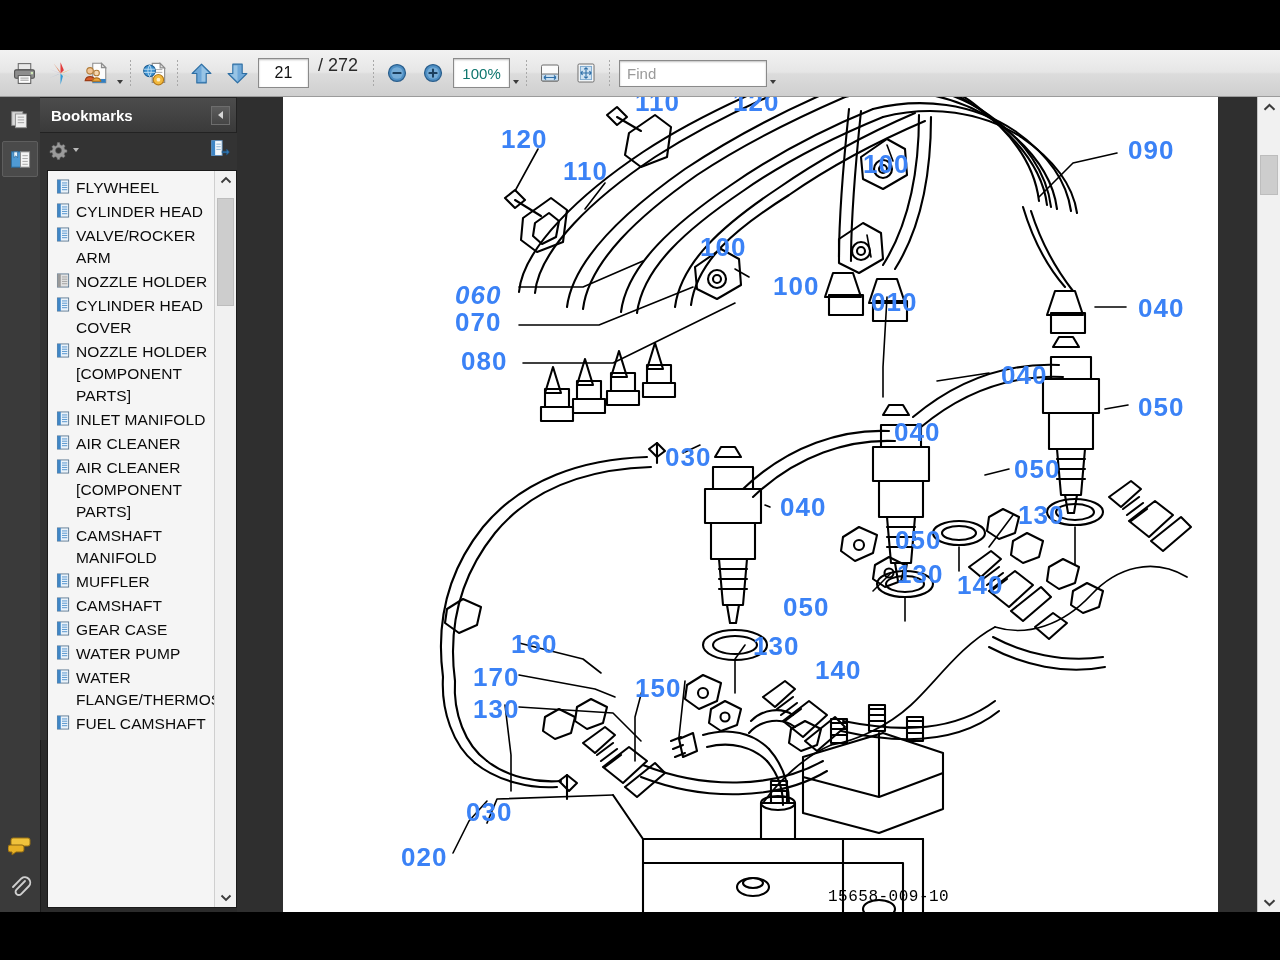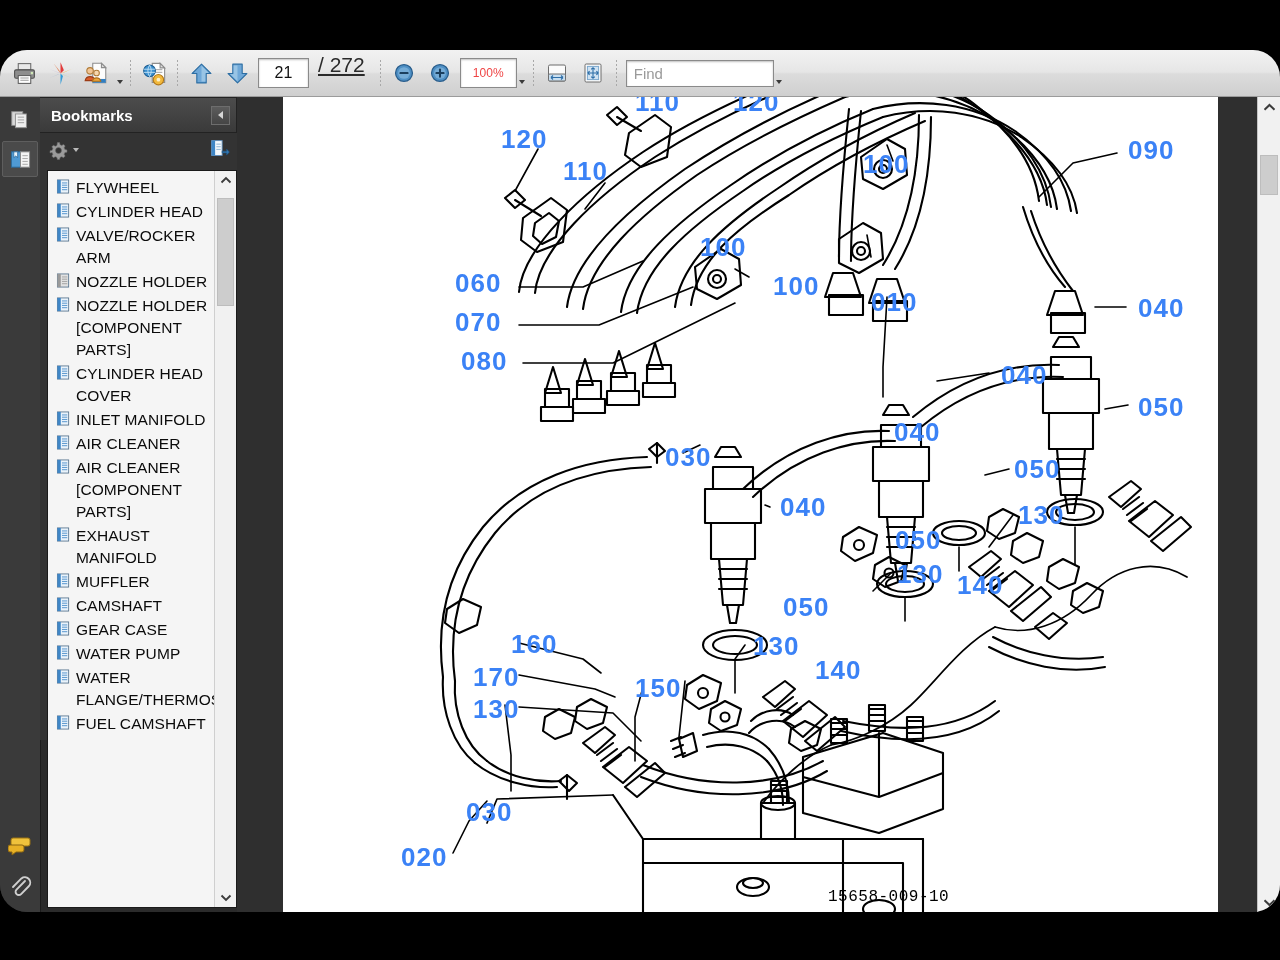--- a/index.html
+++ b/index.html
@@ -1,33 +1,33 @@
 <!DOCTYPE html>
 <html><head>
 <meta charset="utf-8">
 <style>
   html,body{margin:0;padding:0;background:#000;}
   body{width:1280px;height:960px;overflow:hidden;font-family:"Liberation Sans",sans-serif;}
 
-  #app{position:absolute;left:0;top:50px;width:1280px;height:862px;background:#2b2b2b;overflow:hidden;border-radius:27px;}
+  #app{position:absolute;left:0;top:50px;width:1280px;height:862px;background:#2b2b2b;overflow:hidden;}
 
   
   .toolbar{position:absolute;left:0;top:0;width:1280px;height:47px;
     background:linear-gradient(180deg,#f2f2f2 0%,#e6e6e6 48%,#dcdcdc 52%,#cfcfcf 100%);
     border-bottom:1px solid #9b9b9b;display:flex;align-items:center;padding-left:6px;box-sizing:border-box;}
   .tb-btn{width:34px;height:34px;display:flex;align-items:center;justify-content:center;border:1px solid transparent;border-radius:3px;}
   .tb-sep{width:1px;height:26px;margin:0 5px;background:repeating-linear-gradient(180deg,#a8a8a8 0 2px,transparent 2px 4px);}
   .tb-caret{width:11px;height:30px;display:flex;align-items:flex-end;justify-content:center;padding-bottom:9px;}
   .tb-caret i{display:block;width:0;height:0;border-left:3.5px solid transparent;border-right:3.5px solid transparent;border-top:4px solid #3a3a3a;}
 
   .pagebox{width:49px;height:28px;background:#fff;border:1px solid #8a8a8a;box-shadow:inset 0 1px 2px rgba(0,0,0,.25);
     display:flex;align-items:center;justify-content:center;font-size:16px;color:#111;margin:0 3px;}
-  .pagetot{font-size:21px;color:#2a2a2a;margin:0 10px 16px 6px;white-space:nowrap;text-decoration:underline;}
+  .pagetot{font-size:18px;color:#2a2a2a;margin:0 10px 16px 6px;white-space:nowrap;}
   .zoombox{width:55px;height:28px;background:#fff;border:1px solid #8a8a8a;box-shadow:inset 0 1px 2px rgba(0,0,0,.25);
-    display:flex;align-items:center;justify-content:center;font-size:12px;color:#ef4444;margin-left:2px;}
+    display:flex;align-items:center;justify-content:center;font-size:15px;color:#0f766e;margin-left:2px;}
   .findbox{width:148px;height:27px;background:#fff;border:1px solid #8a8a8a;box-shadow:inset 0 1px 2px rgba(0,0,0,.25);
     display:flex;align-items:center;padding-left:7px;box-sizing:border-box;font-size:15px;color:#9a9a9a;margin-left:4px;}
 
   
   .rail{position:absolute;left:0;top:47px;width:40px;height:815px;background:#3a3a3a;border-right:1px solid #1c1c1c;}
   .rail-tab{width:36px;height:36px;margin:4px 0 0 2px;display:flex;align-items:center;justify-content:center;border-radius:2px;}
   .rail-tab.active{background:#4a4a4a;border:1px solid #5e5e5e;box-sizing:border-box;}
   .rail-bottom{position:absolute;bottom:8px;left:0;width:40px;}
 
   
@@ -310,42 +310,42 @@
           </div>
           <div class="bm-item">
             <span class="bm-ico"><svg width="15" height="15" viewBox="0 0 16 16">
                 <rect x="1.5" y="1" width="12" height="14" fill="#eaf3fb" stroke="#55728d" stroke-width=".9"></rect>
                 <rect x="1.5" y="1" width="3.6" height="14" fill="#3f86c6"></rect>
                 <line x1="6.4" y1="4.2" x2="12" y2="4.2" stroke="#3f86c6" stroke-width=".9"></line>
                 <line x1="6.4" y1="6.6" x2="12" y2="6.6" stroke="#3f86c6" stroke-width=".9"></line>
                 <line x1="6.4" y1="9" x2="12" y2="9" stroke="#3f86c6" stroke-width=".9"></line>
                 <line x1="6.4" y1="11.4" x2="12" y2="11.4" stroke="#3f86c6" stroke-width=".9"></line>
               </svg></span>
+            <span class="bm-label">CYLINDER HEAD COVER</span>
+          </div>
+          <div class="bm-item">
+            <span class="bm-ico"><svg width="15" height="15" viewBox="0 0 16 16">
+                <rect x="1.5" y="1" width="12" height="14" fill="#eaf3fb" stroke="#55728d" stroke-width=".9"></rect>
+                <rect x="1.5" y="1" width="3.6" height="14" fill="#3f86c6"></rect>
+                <line x1="6.4" y1="4.2" x2="12" y2="4.2" stroke="#3f86c6" stroke-width=".9"></line>
+                <line x1="6.4" y1="6.6" x2="12" y2="6.6" stroke="#3f86c6" stroke-width=".9"></line>
+                <line x1="6.4" y1="9" x2="12" y2="9" stroke="#3f86c6" stroke-width=".9"></line>
+                <line x1="6.4" y1="11.4" x2="12" y2="11.4" stroke="#3f86c6" stroke-width=".9"></line>
+              </svg></span>
             <span class="bm-label">NOZZLE HOLDER [COMPONENT PARTS]</span>
           </div>
           <div class="bm-item">
             <span class="bm-ico"><svg width="15" height="15" viewBox="0 0 16 16">
                 <rect x="1.5" y="1" width="12" height="14" fill="#eaf3fb" stroke="#55728d" stroke-width=".9"></rect>
                 <rect x="1.5" y="1" width="3.6" height="14" fill="#3f86c6"></rect>
                 <line x1="6.4" y1="4.2" x2="12" y2="4.2" stroke="#3f86c6" stroke-width=".9"></line>
                 <line x1="6.4" y1="6.6" x2="12" y2="6.6" stroke="#3f86c6" stroke-width=".9"></line>
                 <line x1="6.4" y1="9" x2="12" y2="9" stroke="#3f86c6" stroke-width=".9"></line>
                 <line x1="6.4" y1="11.4" x2="12" y2="11.4" stroke="#3f86c6" stroke-width=".9"></line>
               </svg></span>
-            <span class="bm-label">CYLINDER HEAD COVER</span>
-          </div>
-          <div class="bm-item">
-            <span class="bm-ico"><svg width="15" height="15" viewBox="0 0 16 16">
-                <rect x="1.5" y="1" width="12" height="14" fill="#eaf3fb" stroke="#55728d" stroke-width=".9"></rect>
-                <rect x="1.5" y="1" width="3.6" height="14" fill="#3f86c6"></rect>
-                <line x1="6.4" y1="4.2" x2="12" y2="4.2" stroke="#3f86c6" stroke-width=".9"></line>
-                <line x1="6.4" y1="6.6" x2="12" y2="6.6" stroke="#3f86c6" stroke-width=".9"></line>
-                <line x1="6.4" y1="9" x2="12" y2="9" stroke="#3f86c6" stroke-width=".9"></line>
-                <line x1="6.4" y1="11.4" x2="12" y2="11.4" stroke="#3f86c6" stroke-width=".9"></line>
-              </svg></span>
             <span class="bm-label">INLET MANIFOLD</span>
           </div>
           <div class="bm-item">
             <span class="bm-ico"><svg width="15" height="15" viewBox="0 0 16 16">
                 <rect x="1.5" y="1" width="12" height="14" fill="#eaf3fb" stroke="#55728d" stroke-width=".9"></rect>
                 <rect x="1.5" y="1" width="3.6" height="14" fill="#3f86c6"></rect>
                 <line x1="6.4" y1="4.2" x2="12" y2="4.2" stroke="#3f86c6" stroke-width=".9"></line>
                 <line x1="6.4" y1="6.6" x2="12" y2="6.6" stroke="#3f86c6" stroke-width=".9"></line>
                 <line x1="6.4" y1="9" x2="12" y2="9" stroke="#3f86c6" stroke-width=".9"></line>
                 <line x1="6.4" y1="11.4" x2="12" y2="11.4" stroke="#3f86c6" stroke-width=".9"></line>
@@ -365,21 +365,21 @@
           </div>
           <div class="bm-item">
             <span class="bm-ico"><svg width="15" height="15" viewBox="0 0 16 16">
                 <rect x="1.5" y="1" width="12" height="14" fill="#eaf3fb" stroke="#55728d" stroke-width=".9"></rect>
                 <rect x="1.5" y="1" width="3.6" height="14" fill="#3f86c6"></rect>
                 <line x1="6.4" y1="4.2" x2="12" y2="4.2" stroke="#3f86c6" stroke-width=".9"></line>
                 <line x1="6.4" y1="6.6" x2="12" y2="6.6" stroke="#3f86c6" stroke-width=".9"></line>
                 <line x1="6.4" y1="9" x2="12" y2="9" stroke="#3f86c6" stroke-width=".9"></line>
                 <line x1="6.4" y1="11.4" x2="12" y2="11.4" stroke="#3f86c6" stroke-width=".9"></line>
               </svg></span>
-            <span class="bm-label">EXHAUST MANIFOLD</span>
+            <span class="bm-label">CAMSHAFT MANIFOLD</span>
           </div>
           <div class="bm-item">
             <span class="bm-ico"><svg width="15" height="15" viewBox="0 0 16 16">
                 <rect x="1.5" y="1" width="12" height="14" fill="#eaf3fb" stroke="#55728d" stroke-width=".9"></rect>
                 <rect x="1.5" y="1" width="3.6" height="14" fill="#3f86c6"></rect>
                 <line x1="6.4" y1="4.2" x2="12" y2="4.2" stroke="#3f86c6" stroke-width=".9"></line>
                 <line x1="6.4" y1="6.6" x2="12" y2="6.6" stroke="#3f86c6" stroke-width=".9"></line>
                 <line x1="6.4" y1="9" x2="12" y2="9" stroke="#3f86c6" stroke-width=".9"></line>
                 <line x1="6.4" y1="11.4" x2="12" y2="11.4" stroke="#3f86c6" stroke-width=".9"></line>
               </svg></span>
@@ -719,21 +719,21 @@
       </svg>
 
       <div id="callouts">
           <div class="lbl" style="left: 352px; top: -10px;">110</div>
           <div class="lbl" style="left: 450px; top: -10px;">120</div>
           <div class="lbl" style="left: 218px; top: 27px;">120</div>
           <div class="lbl" style="left: 280px; top: 59px;">110</div>
           <div class="lbl" style="left: 580px; top: 52px;">100</div>
           <div class="lbl" style="left: 845px; top: 38px;">090</div>
           <div class="lbl" style="left: 417px; top: 135px;">100</div>
-          <div class="lbl" style="left: 172px; top: 171px;">060</div>
+          <div class="lbl" style="left: 172px; top: 183px; font-style: italic;">060</div>
           <div class="lbl" style="left: 490px; top: 174px;">100</div>
           <div class="lbl" style="left: 588px; top: 190px;">010</div>
           <div class="lbl" style="left: 855px; top: 196px;">040</div>
           <div class="lbl" style="left: 172px; top: 210px;">070</div>
           <div class="lbl" style="left: 718px; top: 263px;">040</div>
           <div class="lbl" style="left: 178px; top: 249px;">080</div>
           <div class="lbl" style="left: 855px; top: 295px;">050</div>
           <div class="lbl" style="left: 611px; top: 320px;">040</div>
           <div class="lbl" style="left: 382px; top: 345px;">030</div>
           <div class="lbl" style="left: 731px; top: 357px;">050</div>

